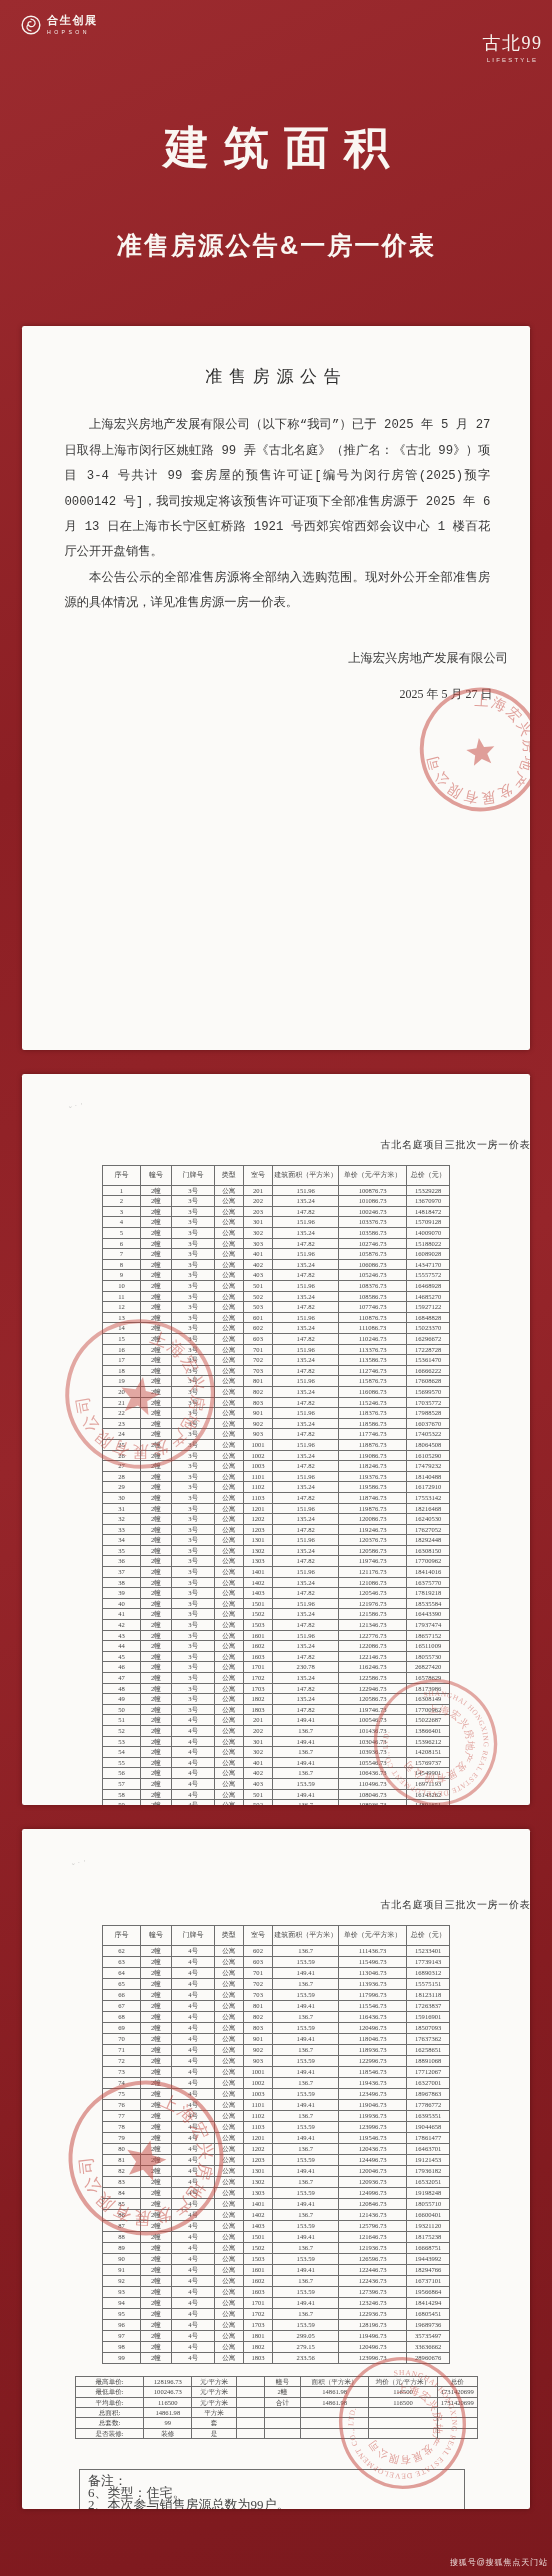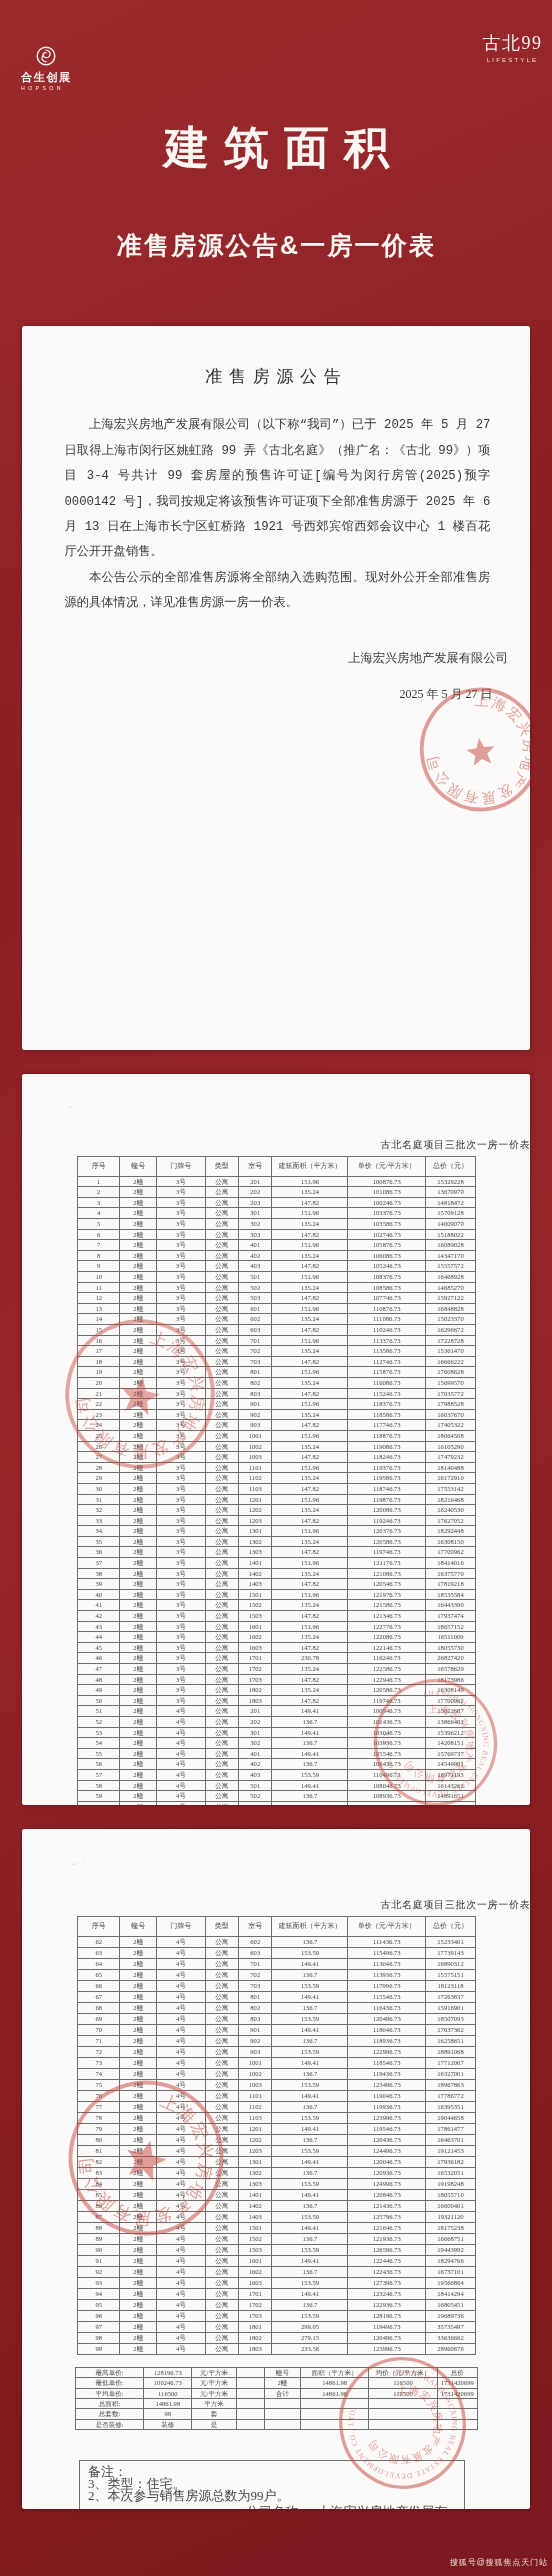--- a/index.html
+++ b/index.html
@@ -2,21 +2,21 @@
 <html style="font-size:12px"><head>
 <meta charset="utf-8">
 <style>
   html,body{margin:0;padding:0;background:#6d161b;}
   #canvas{
     position:relative;width:553px;height:2576px;margin:0 auto;overflow:hidden;
     background:linear-gradient(155deg,#9c2b2f 0%,#8c1f24 28%,#96252a 52%,#851c21 78%,#7c191e 100%);
     font-family:"Liberation Sans","DejaVu Sans",sans-serif;
   }
   
-  .brand-left{position:absolute;left:21px;top:46px;display:flex;align-items:center;gap:6px;color:#f7f2ee;flex-direction:column;}
+  .brand-left{position:absolute;left:21px;top:15px;display:flex;align-items:center;gap:6px;color:#f7f2ee;}
   .brand-left .txtcol{display:flex;flex-direction:column;line-height:1;}
   .brand-cn{font-size:11.2px;font-weight:bold;letter-spacing:1.5px;}
   .brand-en{font-size:5.2px;letter-spacing:3.4px;margin-top:3px;}
   .brand-right{position:absolute;right:10.5px;top:31px;text-align:center;color:#f7f2ee;}
   .brand-right .cn{font-family:"Liberation Serif","DejaVu Serif",serif;font-size:18px;letter-spacing:1.5px;}
   .brand-right .en{font-size:6px;letter-spacing:2.2px;margin-top:2.2px;opacity:.9;}
   .main-title{position:absolute;left:0;top:118px;width:100%;text-align:center;color:#faf6f2;
     font-size:45px;font-weight:bold;letter-spacing:15px;text-indent:15px;}
   .sub-title{position:absolute;left:0;top:229px;width:100%;text-align:center;color:#faf6f2;
     font-size:25px;font-weight:bold;letter-spacing:2.2px;}
@@ -29,21 +29,21 @@
   #doc3{top:1829px;height:680px;}
   .ann-title{margin-top:39px;text-align:center;font-size:17px;letter-spacing:6.7px;color:#2e2e2e;}
   .ann-body{margin:25.4px 40px 0 42px;font-size:12.3px;line-height:25.4px;text-align:justify;color:#383838;font-family:Liberation Mono, monospace;}
   .ann-body p{margin:0;text-indent:2em;}
   .ann-sign{margin-top:33px;text-align:right;padding-right:22.4px;font-size:12.3px;color:#383838;position:relative;z-index:1;}
   .ann-date{margin-top:19.4px;text-align:right;padding-right:38px;font-size:12px;color:#383838;}
   
   .tbl-title{text-align:right;font-size:10px;color:#333;letter-spacing:0.7px;}
   #doc2 .tbl-title{margin-top:64px;}
   #doc3 .tbl-title{margin-top:69px;}
-  table.price{width:399px;margin:4px auto 0 auto;border-collapse:collapse;table-layout:fixed;}
+  table.price{width:348px;margin:13px auto 0 auto;border-collapse:collapse;table-layout:fixed;}
   table.price td,table.price th{border:0.7px solid #6e6e6e;text-align:center;padding:0;
     font-weight:normal;color:#474747;overflow:hidden;white-space:nowrap;}
   table.price th{font-size:7px;height:18.7px;}
   #doc2 table.price td{font-size:6.6px;height:9.6px;line-height:9.6px;}
   #doc3 table.price td{font-size:6.6px;height:10px;line-height:10px;}
   table.sum{width:403px;margin:12px auto 0 auto;border-collapse:collapse;table-layout:fixed;}
   table.sum td{border:0.7px solid #6e6e6e;font-size:6.6px;height:9.4px;line-height:9.4px;
     text-align:center;padding:0;color:#474747;white-space:nowrap;overflow:hidden;}
   .notes-box{position:relative;margin:30px 0 0 57px;width:386px;height:79px;border:0.7px solid #6e6e6e;
     padding:5.2px 7.5px;box-sizing:border-box;font-size:13px;color:#444;}
@@ -1235,21 +1235,21 @@
             <td></td>
             <td></td>
             <td></td>
             <td></td>
           </tr>
         </tbody>
     </table>
     <div class="notes-box">
       <div>
           <div class="nline">备注：</div>
-          <div class="nline">3、类型：住宅。</div>
+          <div class="nline">6、类型：住宅。</div>
           <div class="nline">2、本次参与销售房源总数为99户。</div>
         </div>
       <div class="company-line">公司名称 ： 上海宏兴房地产发展有限公司</div>
 
     </div>
     <svg class="stamp" style="left:42px;top:247px;width:164px;height:164px" viewBox="0 0 200 200">
       <g opacity="0.5" transform="rotate(14 100 100)">
         <ellipse cx="100" cy="100" rx="92" ry="92" fill="none" stroke="#c4453c" stroke-width="5"></ellipse>
         <path id="arc-s4" d="M100,34 a66,66 0 1,1 -0.1,0" fill="none"></path>
         <text fill="#c4453c" font-size="21" letter-spacing="2"><textPath href="#arc-s4">上海宏兴房地产发展有限公司</textPath></text>

